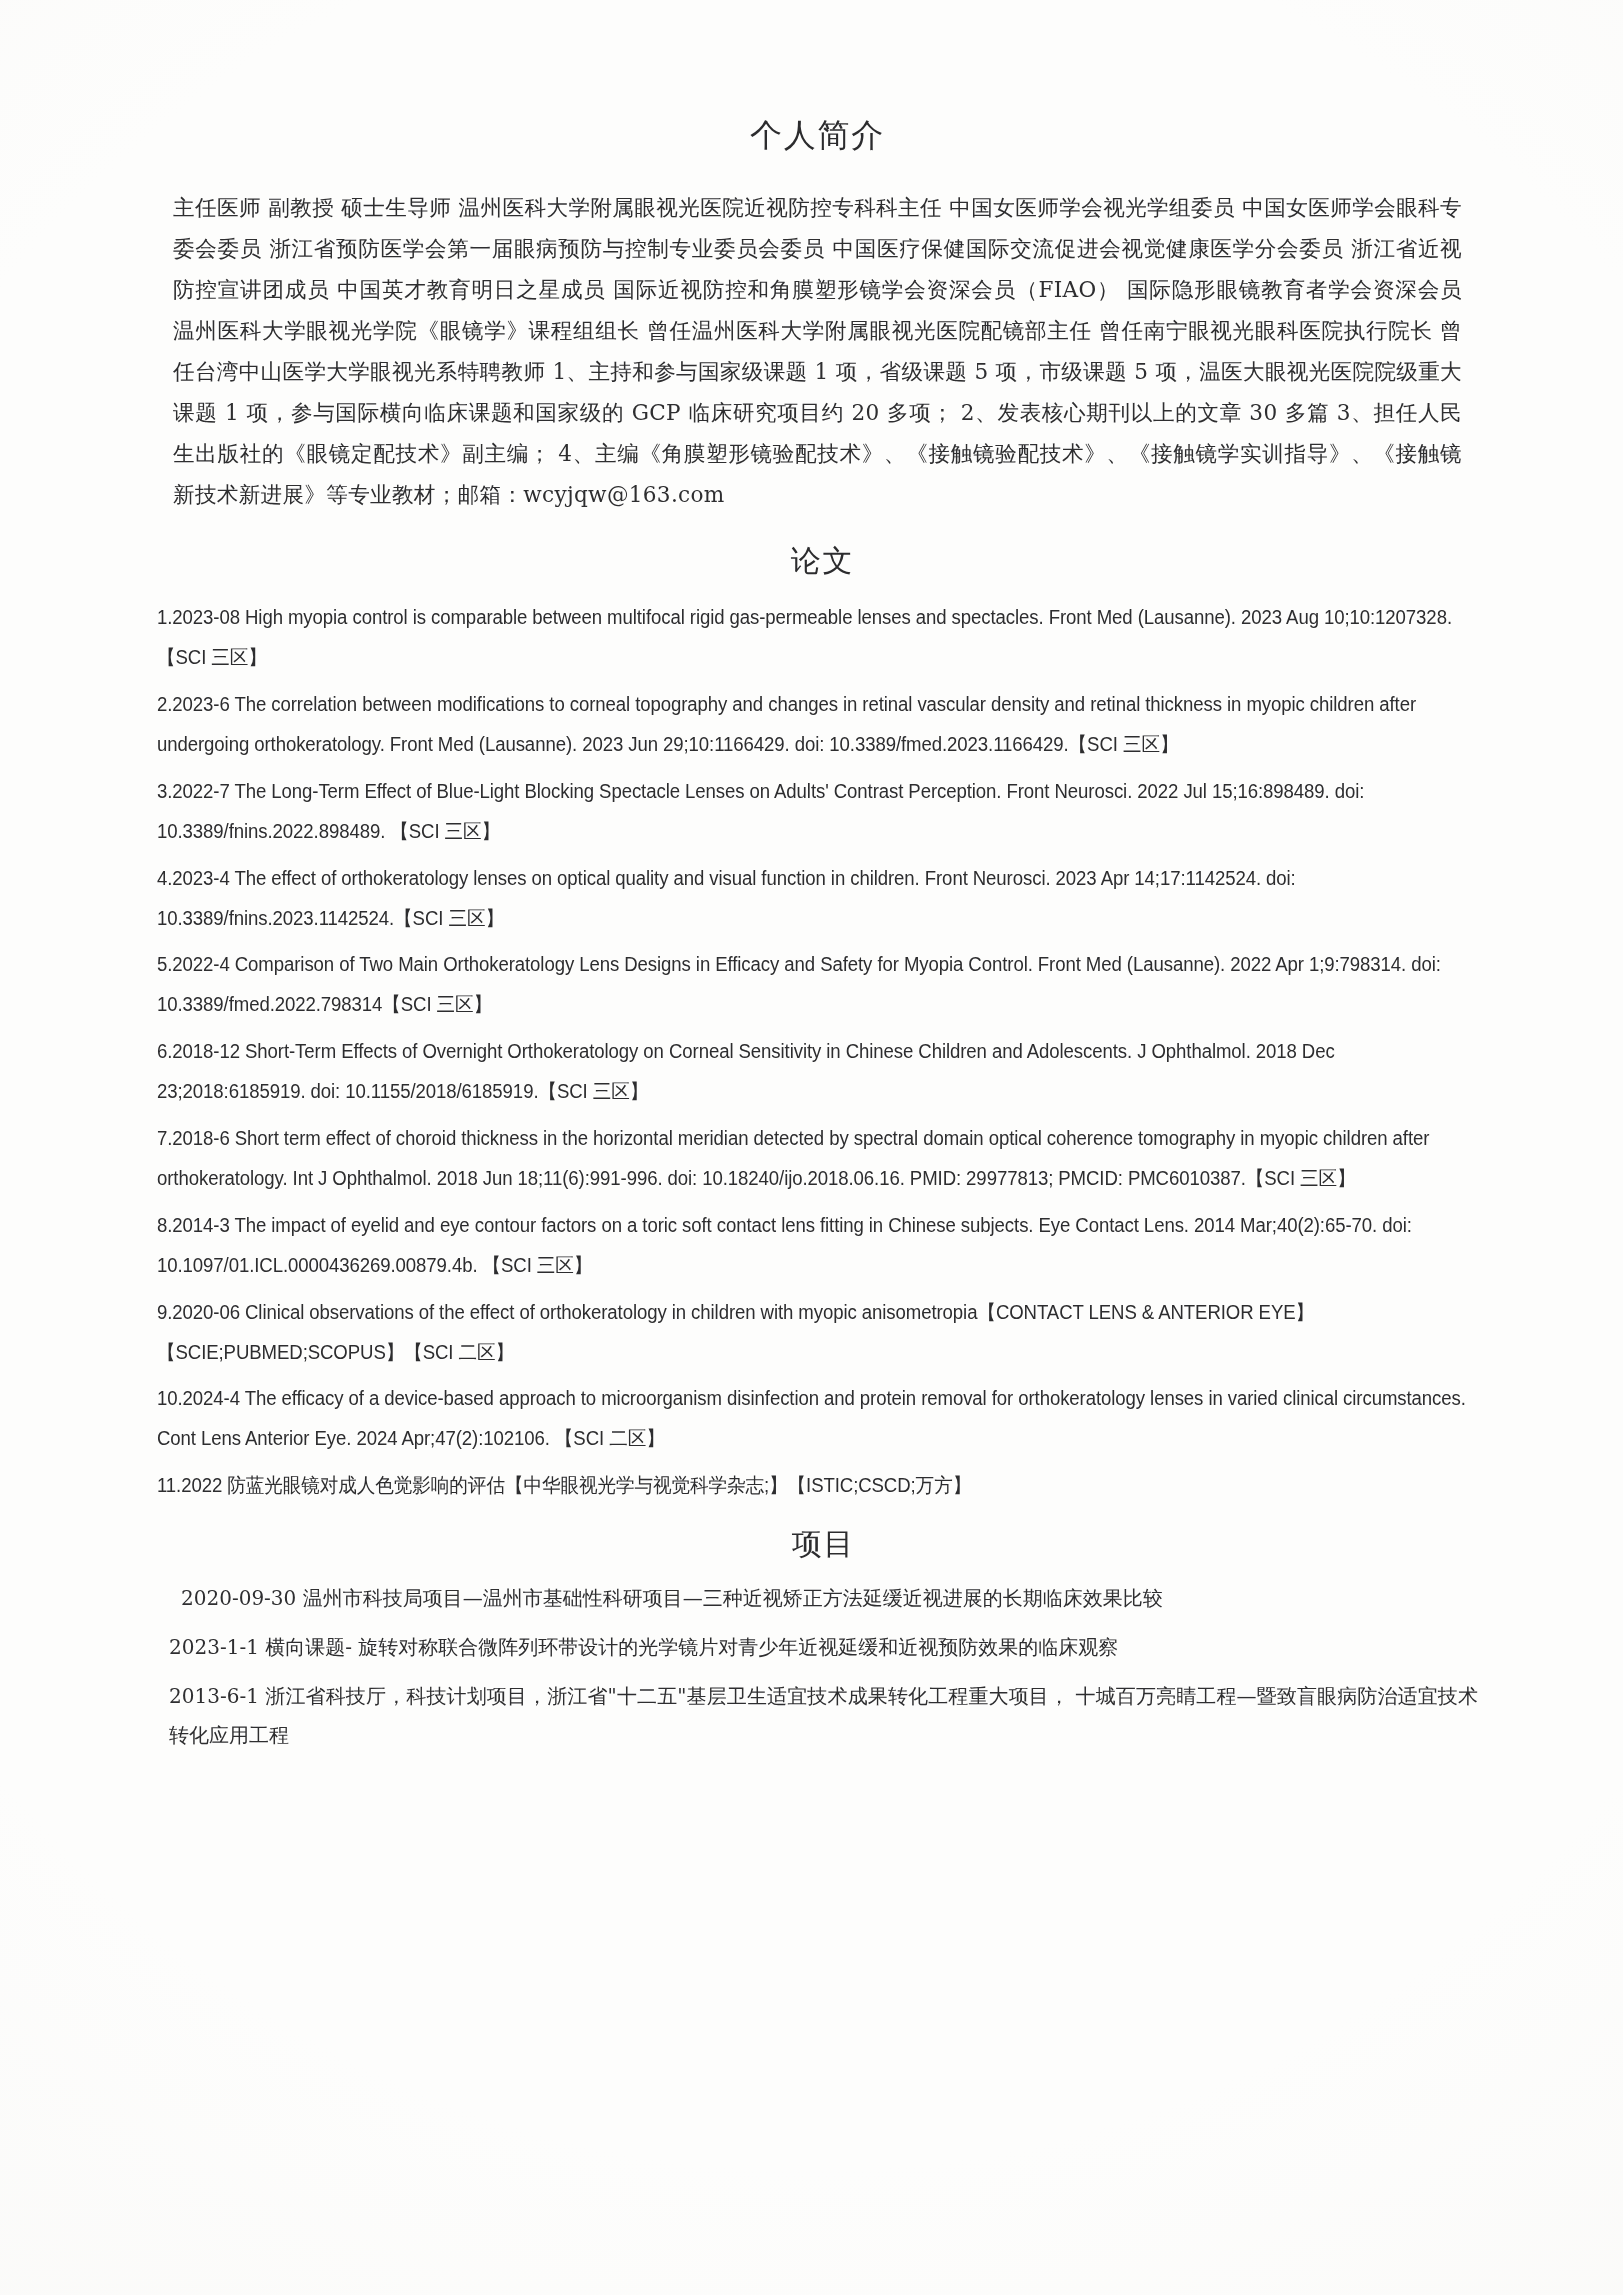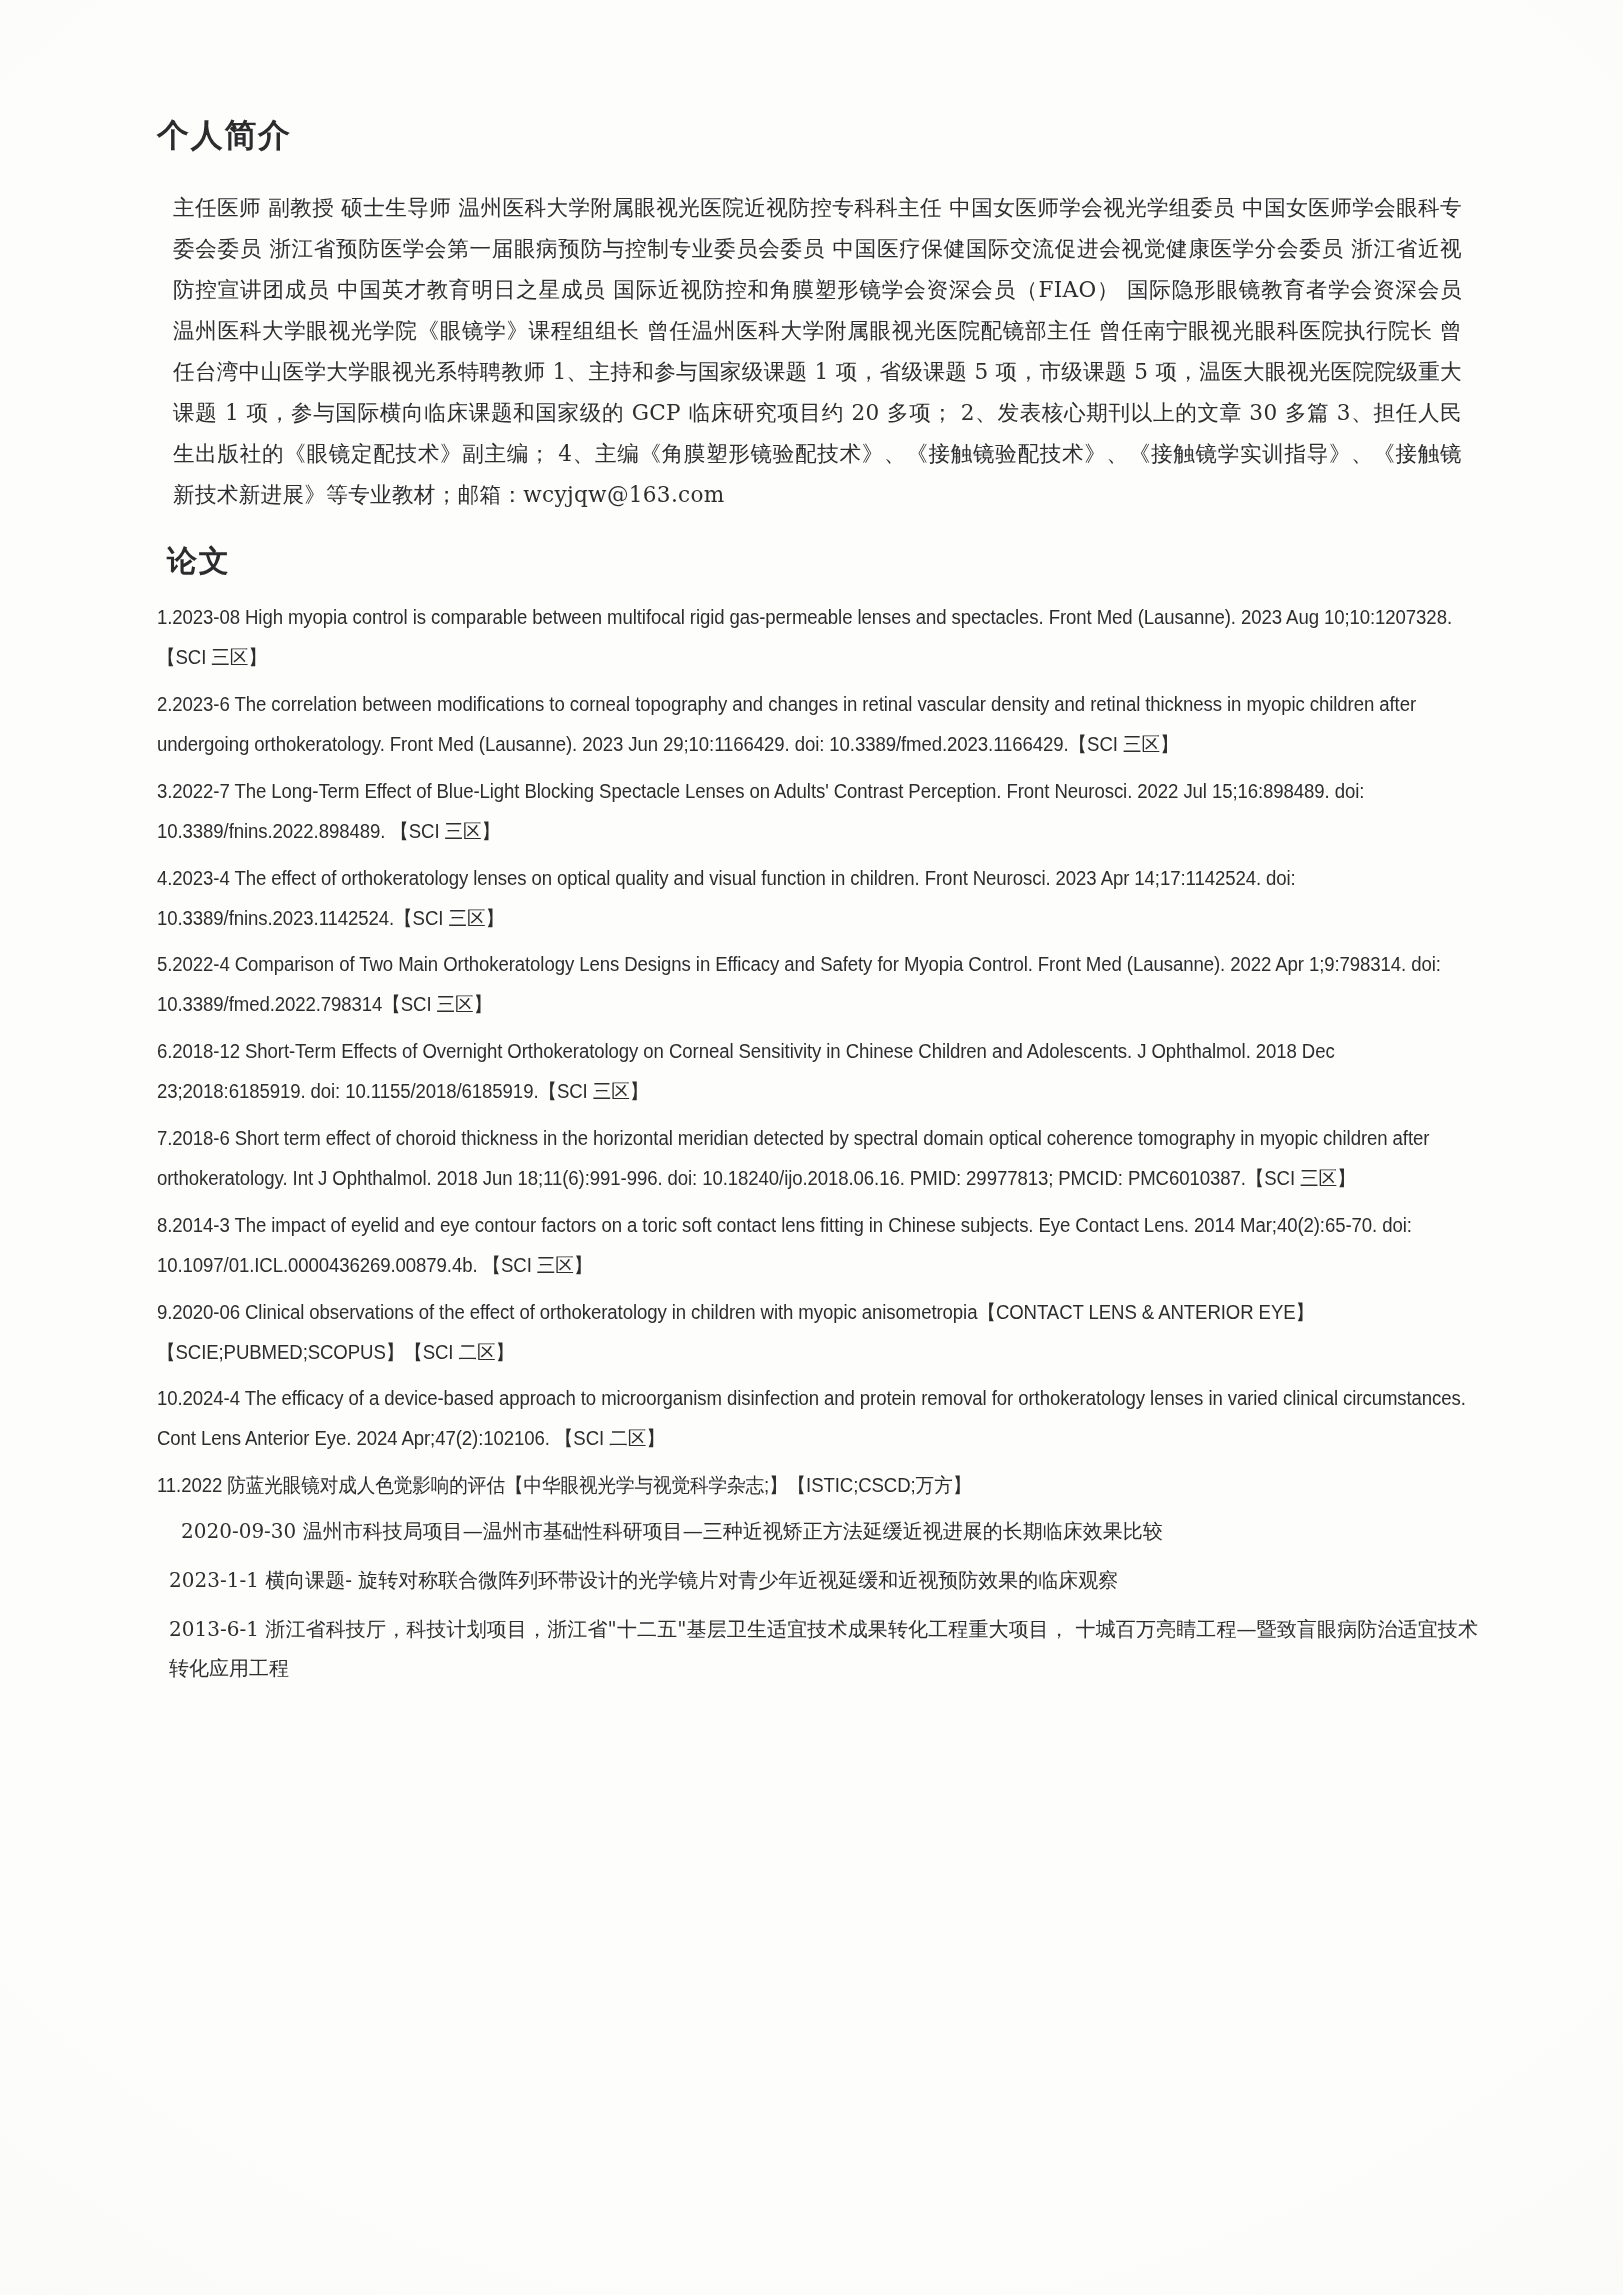--- a/index.html
+++ b/index.html
@@ -21,23 +21,24 @@
   .content {
     position: absolute;
     left: 157px;
     top: 118px;
     width: 1321px;
   }
 
   
   .heading {
     font-family: "DejaVu Serif", "Liberation Serif", serif;
-    font-weight: 700;
+    font-weight: 400;
     color: #2c2c2e;
     letter-spacing: 1.7px;
+    text-align: center;
   }
   .h-profile { font-size: 32px; line-height: 1.1; margin: 0 0 34px 0; }
   .h-research { font-size: 31px; line-height: 1.1; margin: 52px 0 34px 0; }
   .h-papers   { font-size: 30px; line-height: 1.1; margin: 29px 0 20px 10px; }
   .h-projects { font-size: 30px; line-height: 1.1; margin: 22px 0 18.6px 12px; }
 
   
   .cn-body {
     font-family: "DejaVu Serif", "Liberation Serif", serif;
     font-size: 21.6px;
@@ -107,20 +108,21 @@
       <li class="paper-item">4.2023-4 The effect of orthokeratology lenses on optical quality and visual function in children. Front Neurosci. 2023 Apr 14;17:1142524. doi: 10.3389/fnins.2023.1142524.【SCI 三区】</li>
       <li class="paper-item">5.2022-4 Comparison of Two Main Orthokeratology Lens Designs in Efficacy and Safety for Myopia Control. Front Med (Lausanne). 2022 Apr 1;9:798314. doi: 10.3389/fmed.2022.798314【SCI 三区】</li>
       <li class="paper-item">6.2018-12 Short-Term Effects of Overnight Orthokeratology on Corneal Sensitivity in Chinese Children and Adolescents. J Ophthalmol. 2018 Dec 23;2018:6185919. doi: 10.1155/2018/6185919.【SCI 三区】</li>
       <li class="paper-item">7.2018-6 Short term effect of choroid thickness in the horizontal meridian detected by spectral domain optical coherence tomography in myopic children after orthokeratology. Int J Ophthalmol. 2018 Jun 18;11(6):991-996. doi: 10.18240/ijo.2018.06.16. PMID: 29977813; PMCID: PMC6010387.【SCI 三区】</li>
       <li class="paper-item">8.2014-3   The impact of eyelid and eye contour factors on a toric soft contact lens fitting in Chinese subjects. Eye Contact Lens. 2014 Mar;40(2):65-70. doi: 10.1097/01.ICL.0000436269.00879.4b. 【SCI 三区】</li>
       <li class="paper-item">9.2020-06 Clinical observations of the effect of orthokeratology in children with myopic anisometropia【CONTACT LENS &amp; ANTERIOR EYE】【SCIE;PUBMED;SCOPUS】【SCI 二区】</li>
       <li class="paper-item">10.2024-4 The efficacy of a device-based approach to microorganism disinfection and protein removal for orthokeratology lenses in varied clinical circumstances. Cont Lens Anterior Eye. 2024 Apr;47(2):102106. 【SCI 二区】</li>
       <li class="paper-item">11.2022 防蓝光眼镜对成人色觉影响的评估【中华眼视光学与视觉科学杂志;】【ISTIC;CSCD;万方】</li>
     </ul>
 
+    <h2 class="heading h-projects">项目</h2>
     <ul class="project-list">
       <li class="project-item indent">2020-09-30 温州市科技局项目—温州市基础性科研项目—三种近视矫正方法延缓近视进展的长期临床效果比较</li>
       <li class="project-item">2023-1-1  横向课题- 旋转对称联合微阵列环带设计的光学镜片对青少年近视延缓和近视预防效果的临床观察</li>
       <li class="project-item">2013-6-1 浙江省科技厅，科技计划项目，浙江省"十二五"基层卫生适宜技术成果转化工程重大项目， 十城百万亮睛工程—暨致盲眼病防治适宜技术转化应用工程</li>
     </ul>
 
   </div>
 </div>
 
 

